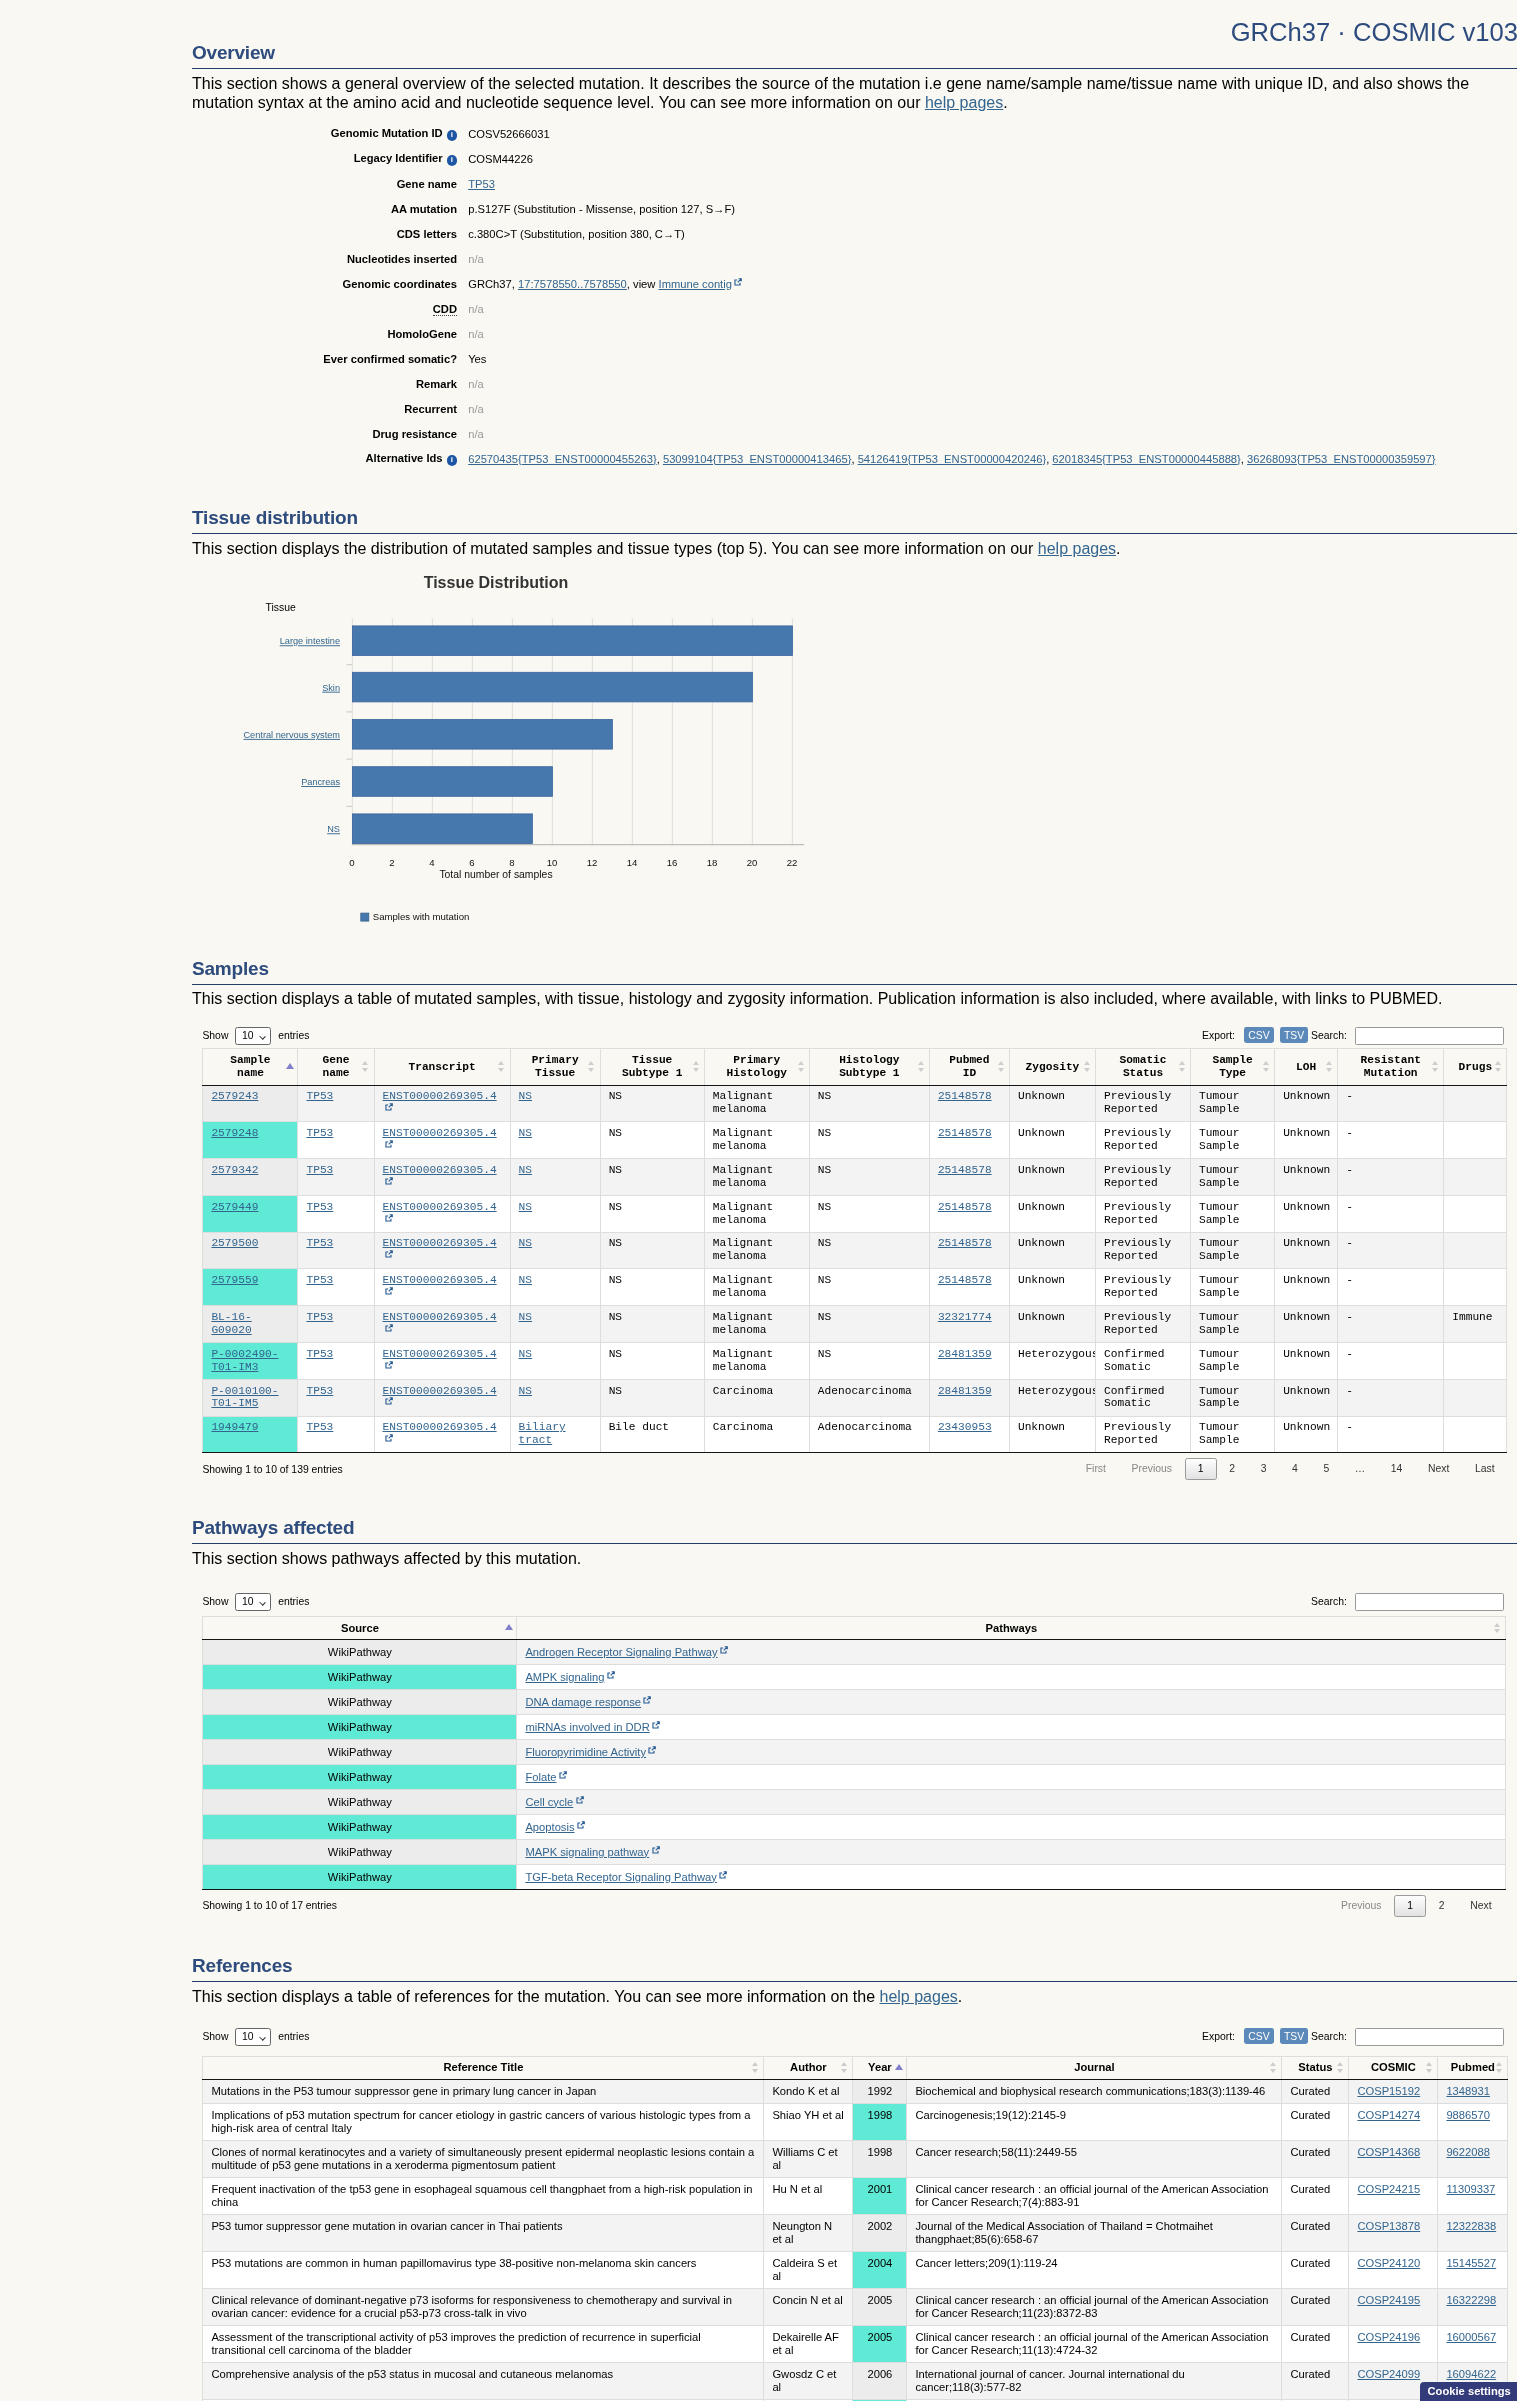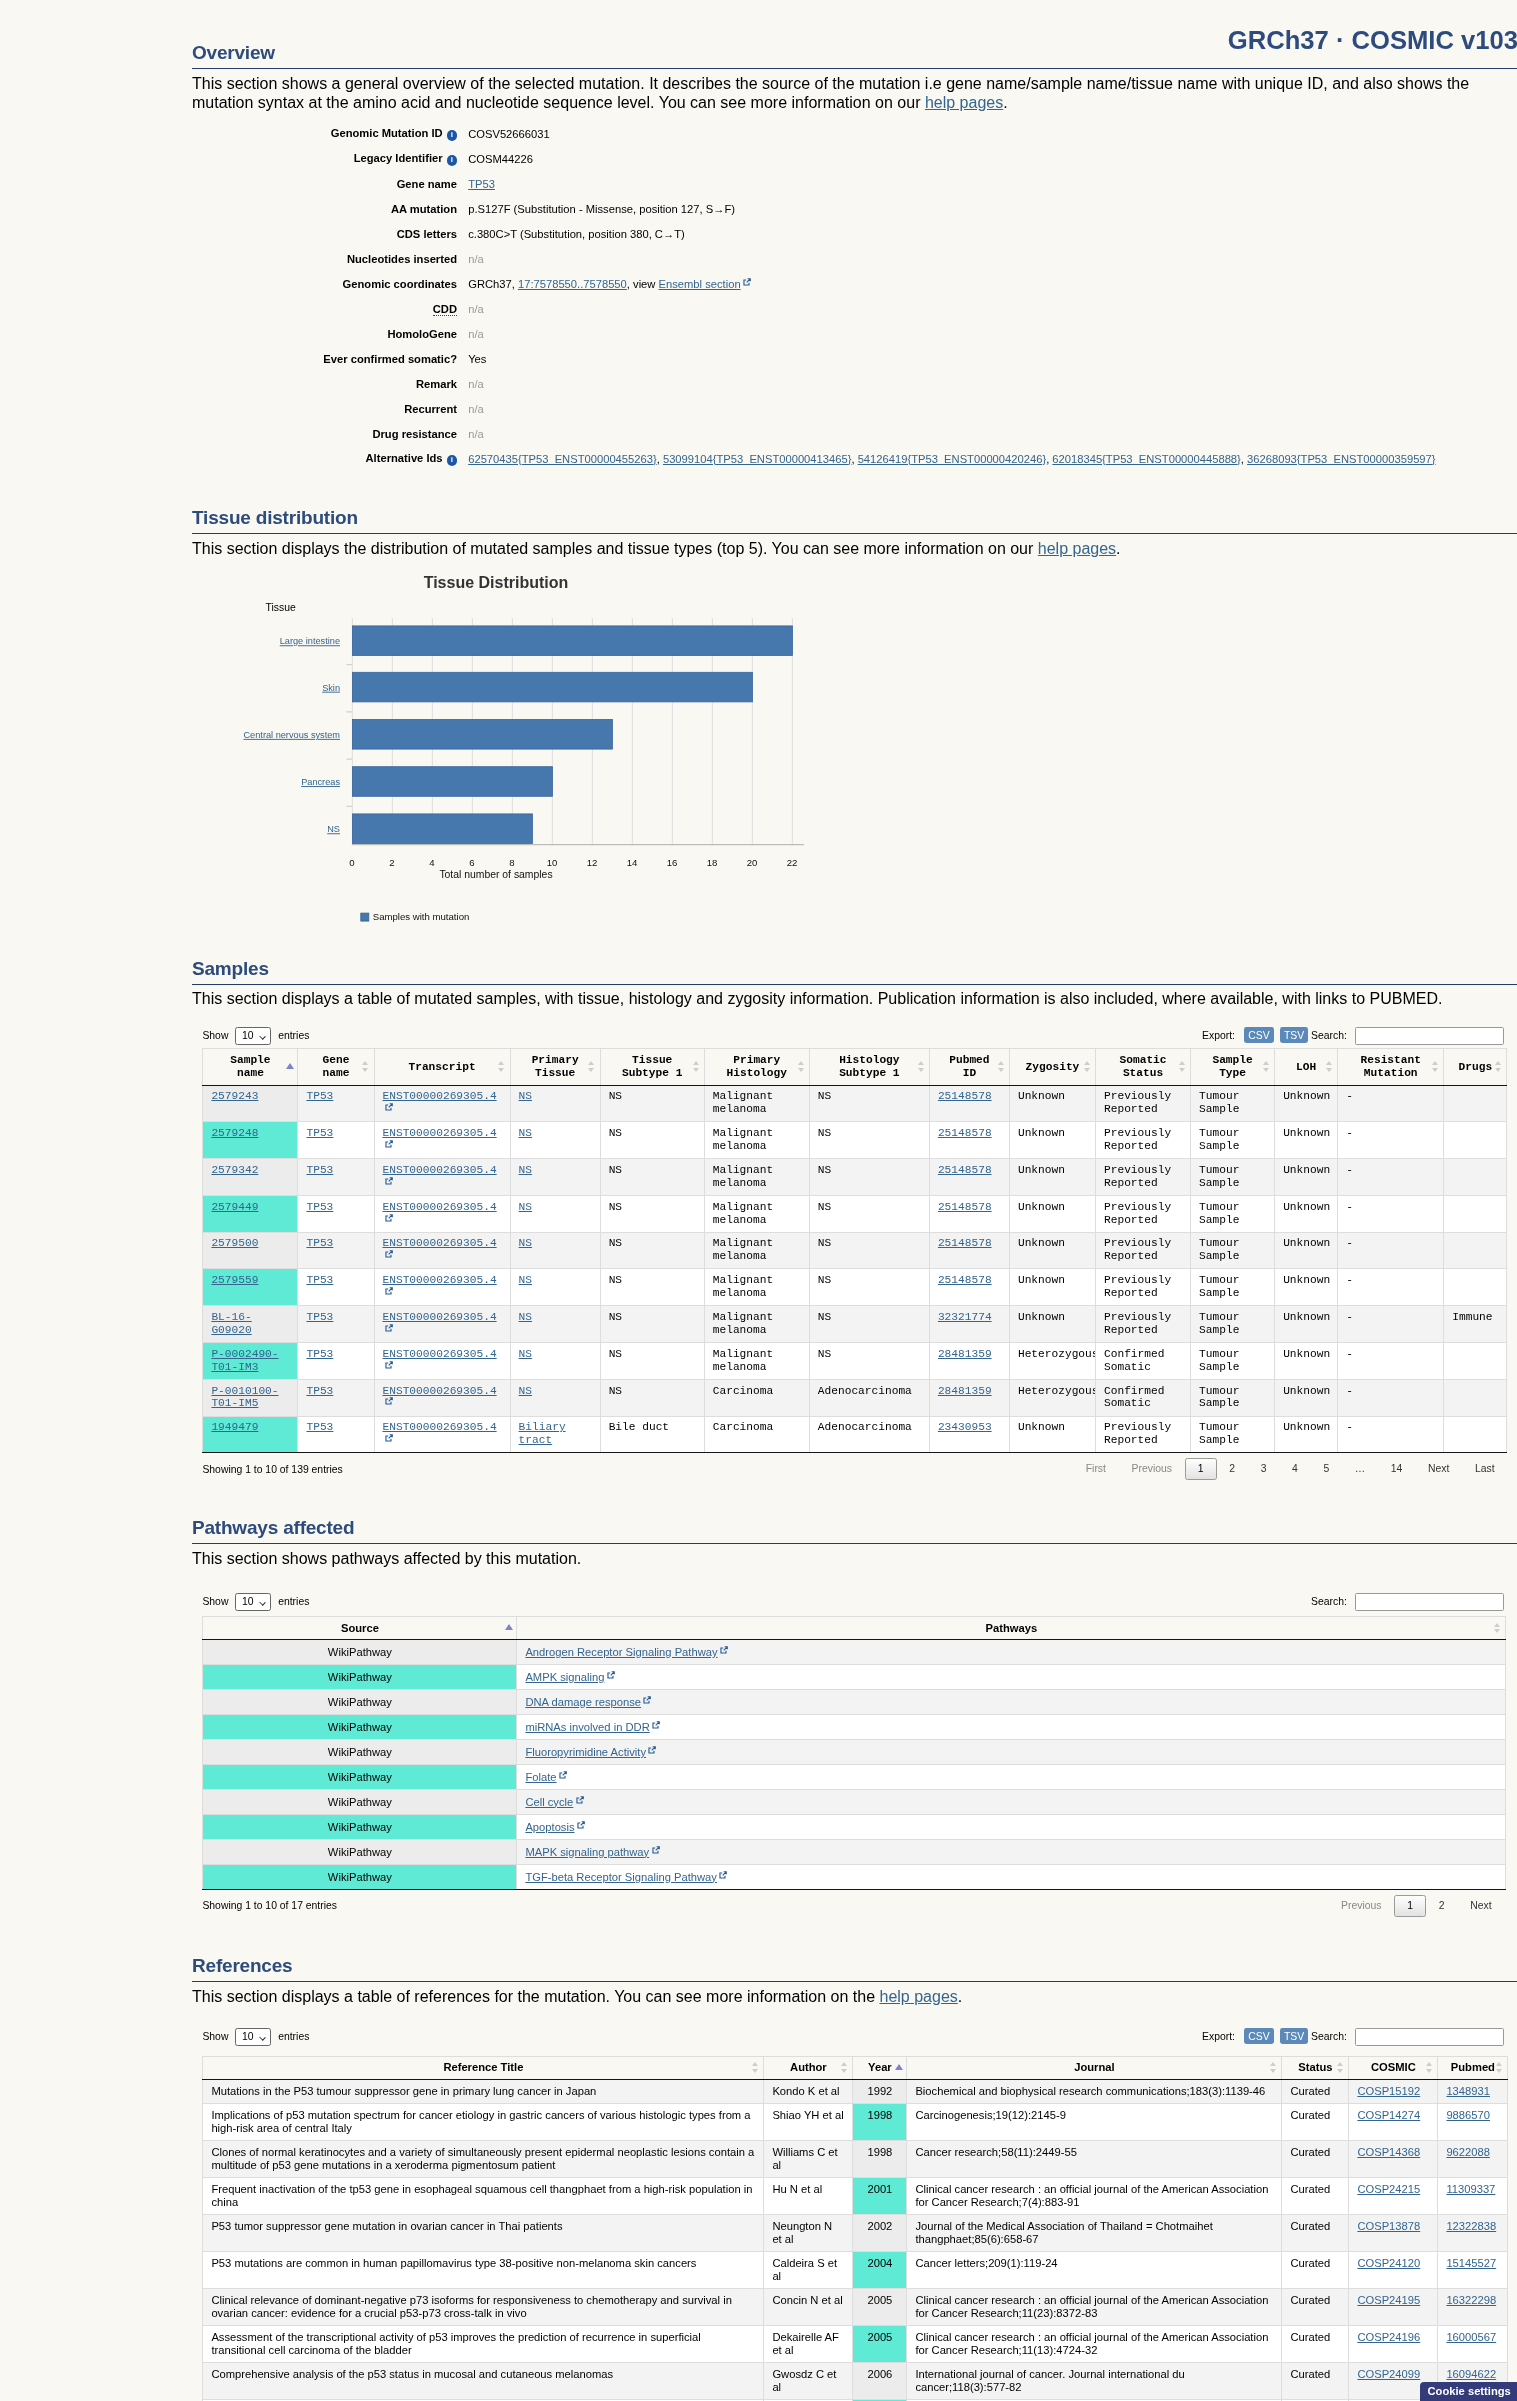--- a/index.html
+++ b/index.html
@@ -1,17 +1,17 @@
 <!DOCTYPE html>
 <html style="font-size:12.8px"><head>
 <meta charset="utf-8">
 <style>
 html,body{margin:0;padding:0;width:1518px;height:2401px;overflow:hidden;}
 body{background:#f9f8f2;font-family:"Liberation Sans",sans-serif;color:#000;font-size:11.2px;position:relative;}
-h1{position:absolute;top:25px;right:0;margin:0;font-size:25.6px;line-height:30px;color:#2e4b7e;font-weight:bold;white-space:nowrap;}
+h1{position:absolute;top:17px;right:0;margin:0;font-size:25.6px;line-height:30px;color:#2e4b7e;font-weight:normal;white-space:nowrap;}
 .content{margin:0 0 0 192px;}
 h2{margin:0;font-size:19px;line-height:21px;color:#2d4b7c;border-bottom:1.6px solid #243c68;padding-bottom:4.8px;font-weight:bold;letter-spacing:-0.2px;}
 p.intro{margin:4.8px 0 0;font-size:16px;line-height:19px;}
 a{color:#33658f;text-decoration:underline;}
 .gray{color:#999;}
 
 .dl{margin-top:9.6px;}
 .orow{display:flex;align-items:center;height:25px;font-size:11.2px;}
 .orow .lb{flex:0 0 265px;text-align:right;font-weight:bold;white-space:nowrap;}
 .orow .vl{margin-left:11.2px;white-space:nowrap;}
@@ -80,21 +80,21 @@
 <div class="orow">
         <div class="lb">CDS letters</div>
         <div class="vl">c.380C&gt;T (Substitution, position 380, C→T)</div>
       </div>
 <div class="orow">
         <div class="lb">Nucleotides inserted</div>
         <div class="vl gray">n/a</div>
       </div>
 <div class="orow">
         <div class="lb">Genomic coordinates</div>
-        <div class="vl">GRCh37, <a href="#">17:7578550..7578550</a>, view <a href="#">Ensembl section</a><svg class="ext" width="8" height="8" viewBox="0 0 10 10">
+        <div class="vl">GRCh37, <a href="#">17:7578550..7578550</a>, view <a href="#">Immune contig</a><svg class="ext" width="8" height="8" viewBox="0 0 10 10">
             <path d="M4 2.5H1.2v6.3h6.3V6" fill="none" stroke="#255a93" stroke-width="1.4"></path>
             <path d="M4.6 5.4L9 1M5.8 0.9h3.3v3.3" stroke="#255a93" stroke-width="1.4" fill="none"></path>
           </svg></div>
       </div>
 <div class="orow">
         <div class="lb"><span class="dashed">CDD</span></div>
         <div class="vl gray">n/a</div>
       </div>
 <div class="orow">
         <div class="lb">HomoloGene</div>

